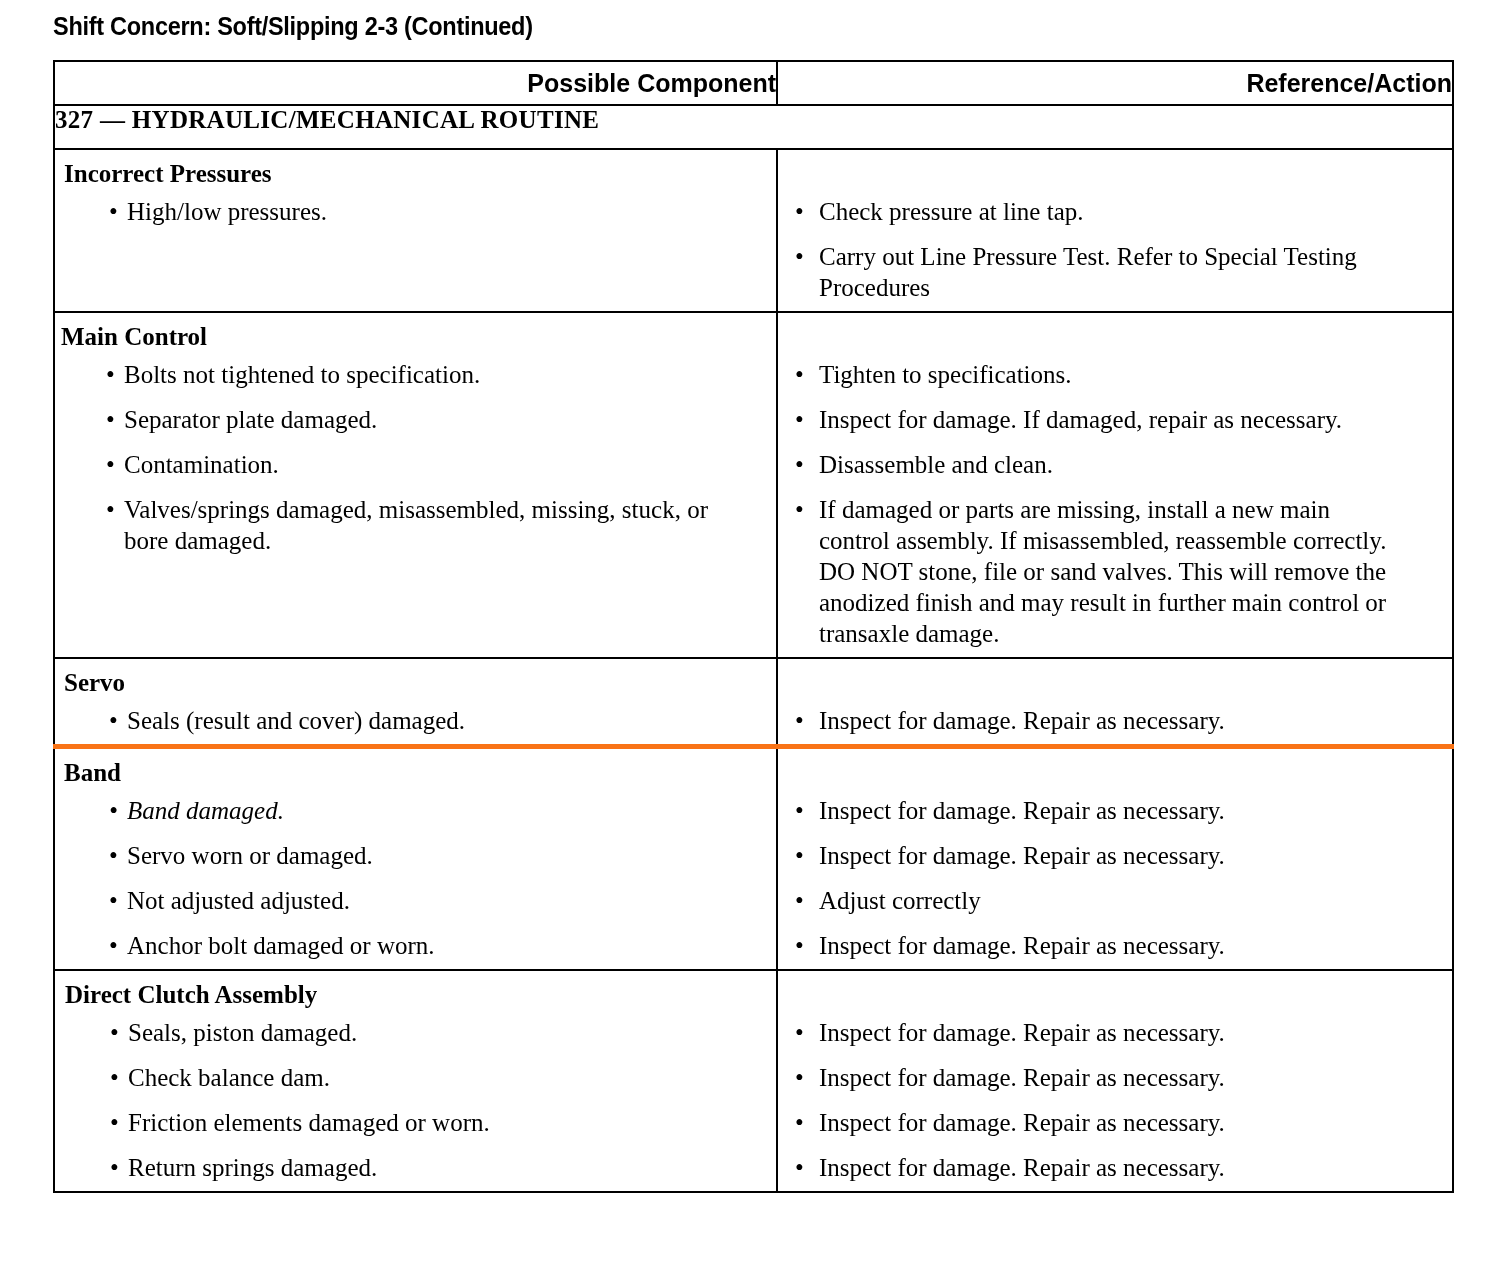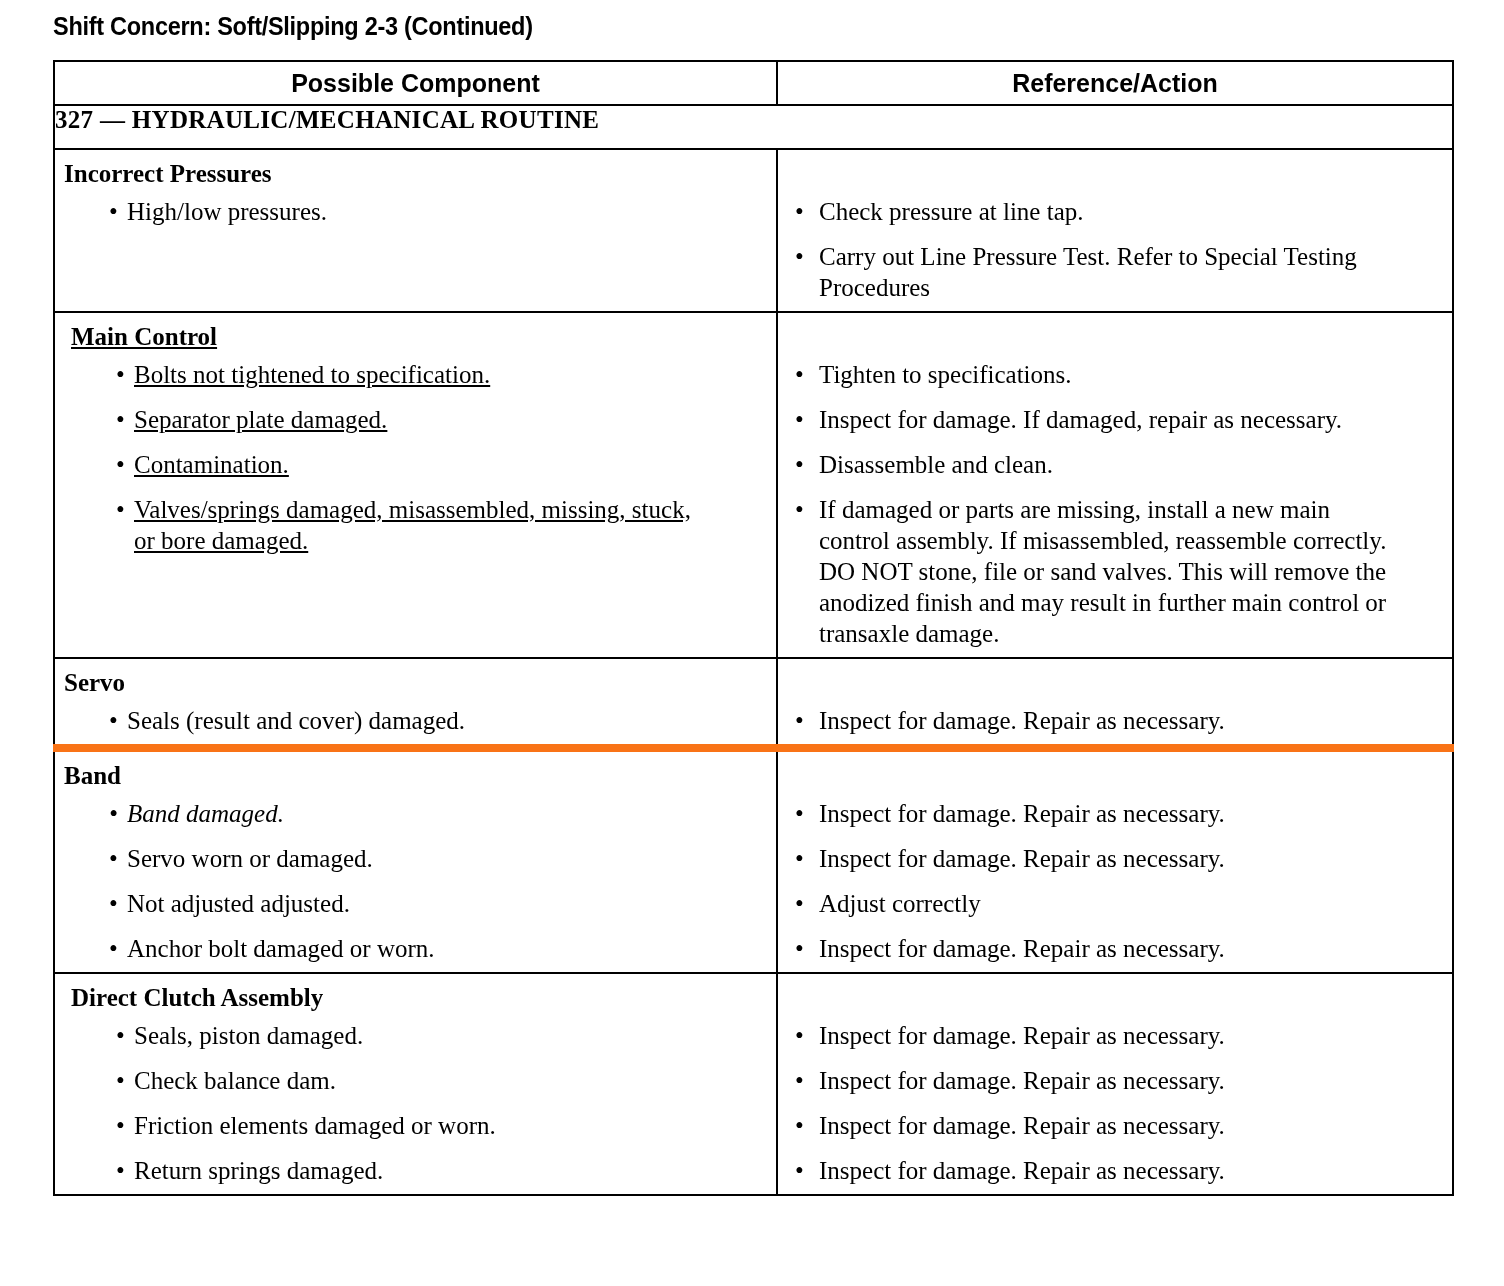--- a/index.html
+++ b/index.html
@@ -14,37 +14,37 @@
     border-collapse: collapse; table-layout: fixed;
     font-family: "Liberation Serif", serif; font-size: 25px;
   }
   table.diag col.c1 { width: 723px; }
   table.diag col.c2 { width: 676px; }
   table.diag th, table.diag td {
     border: 2px solid #000; vertical-align: top; padding: 0;
   }
   table.diag th {
     font-family: "Liberation Sans", sans-serif; font-weight: bold; font-size: 25px;
-    height: 42px; text-align: center; vertical-align: middle;
+    height: 42px; text-align: right; vertical-align: middle;
   }
   .cell { padding: 6px 8px 8px 8px; }
   .group-title { font-weight: bold; height: 30px; line-height: 30px; margin-top: 3px; }
   .section-row td { height: 42px; vertical-align: middle; padding-left: 9px; font-weight: bold; letter-spacing: 0.3px; }
   ul.b { list-style: none; margin: 0; padding: 0; }
   ul.b li { position: relative; line-height: 31px; margin-top: 14px; }
   ul.b li:first-child { margin-top: 7px; }
   .left ul.b li { padding-left: 72px; }
   .right ul.b li { padding-left: 33px; }
   ul.b li::before {
     content: "\2022"; position: absolute; top: 0; font-size: 25px;
   }
   .left ul.b li::before { left: 45px; }
   .right ul.b li::before { left: 9px; }
   .spacer { height: 33px; }
-  tr.thick-top td { border-top: 8px solid #f97316; margin-left: 26px; }
+  tr.thick-top td { border-top: 5px solid #f97316; margin-left: 26px; }
 </style>
 </head>
 <body>
 
 <div class="title">Shift Concern: Soft/Slipping 2-3 (Continued)</div>
 
 <table class="diag">
   <colgroup>
       <col class="c1">
       <col class="c2">
@@ -77,21 +77,21 @@
           <ul class="b">
             <li>Check pressure at line tap.</li>
             <li>Carry out Line Pressure Test. Refer to Special Testing Procedures</li>
           </ul>
         </div>
       </td>
     </tr>
 
     <tr>
       <td class="left">
-        <div class="cell" style="padding-left:16px;text-decoration:underline;">
+        <div class="cell" style="padding-left:6px;">
           <div class="group-title">Main Control</div>
           <ul class="b">
             <li style="padding-left:63px;">Bolts not tightened to specification.</li>
             <li style="padding-left:63px;">Separator plate damaged.</li>
             <li style="padding-left:63px;">Contamination.</li>
             <li style="padding-left:63px;padding-right:60px;">Valves/springs damaged, misassembled, missing, stuck, or bore damaged.</li>
           </ul>
         </div>
       </td>
       <td class="right">
@@ -146,21 +146,21 @@
             <li>Inspect for damage. Repair as necessary.</li>
             <li>Adjust correctly</li>
             <li>Inspect for damage. Repair as necessary.</li>
           </ul>
         </div>
       </td>
     </tr>
 
     <tr>
       <td class="left">
-        <div class="cell" style="padding-left:16px;">
+        <div class="cell" style="padding-left:10px;">
           <div class="group-title">Direct Clutch Assembly</div>
           <ul class="b">
             <li style="padding-left:63px;">Seals, piston damaged.</li>
             <li style="padding-left:63px;">Check balance dam.</li>
             <li style="padding-left:63px;">Friction elements damaged or worn.</li>
             <li style="padding-left:63px;">Return springs damaged.</li>
           </ul>
         </div>
       </td>
       <td class="right">

